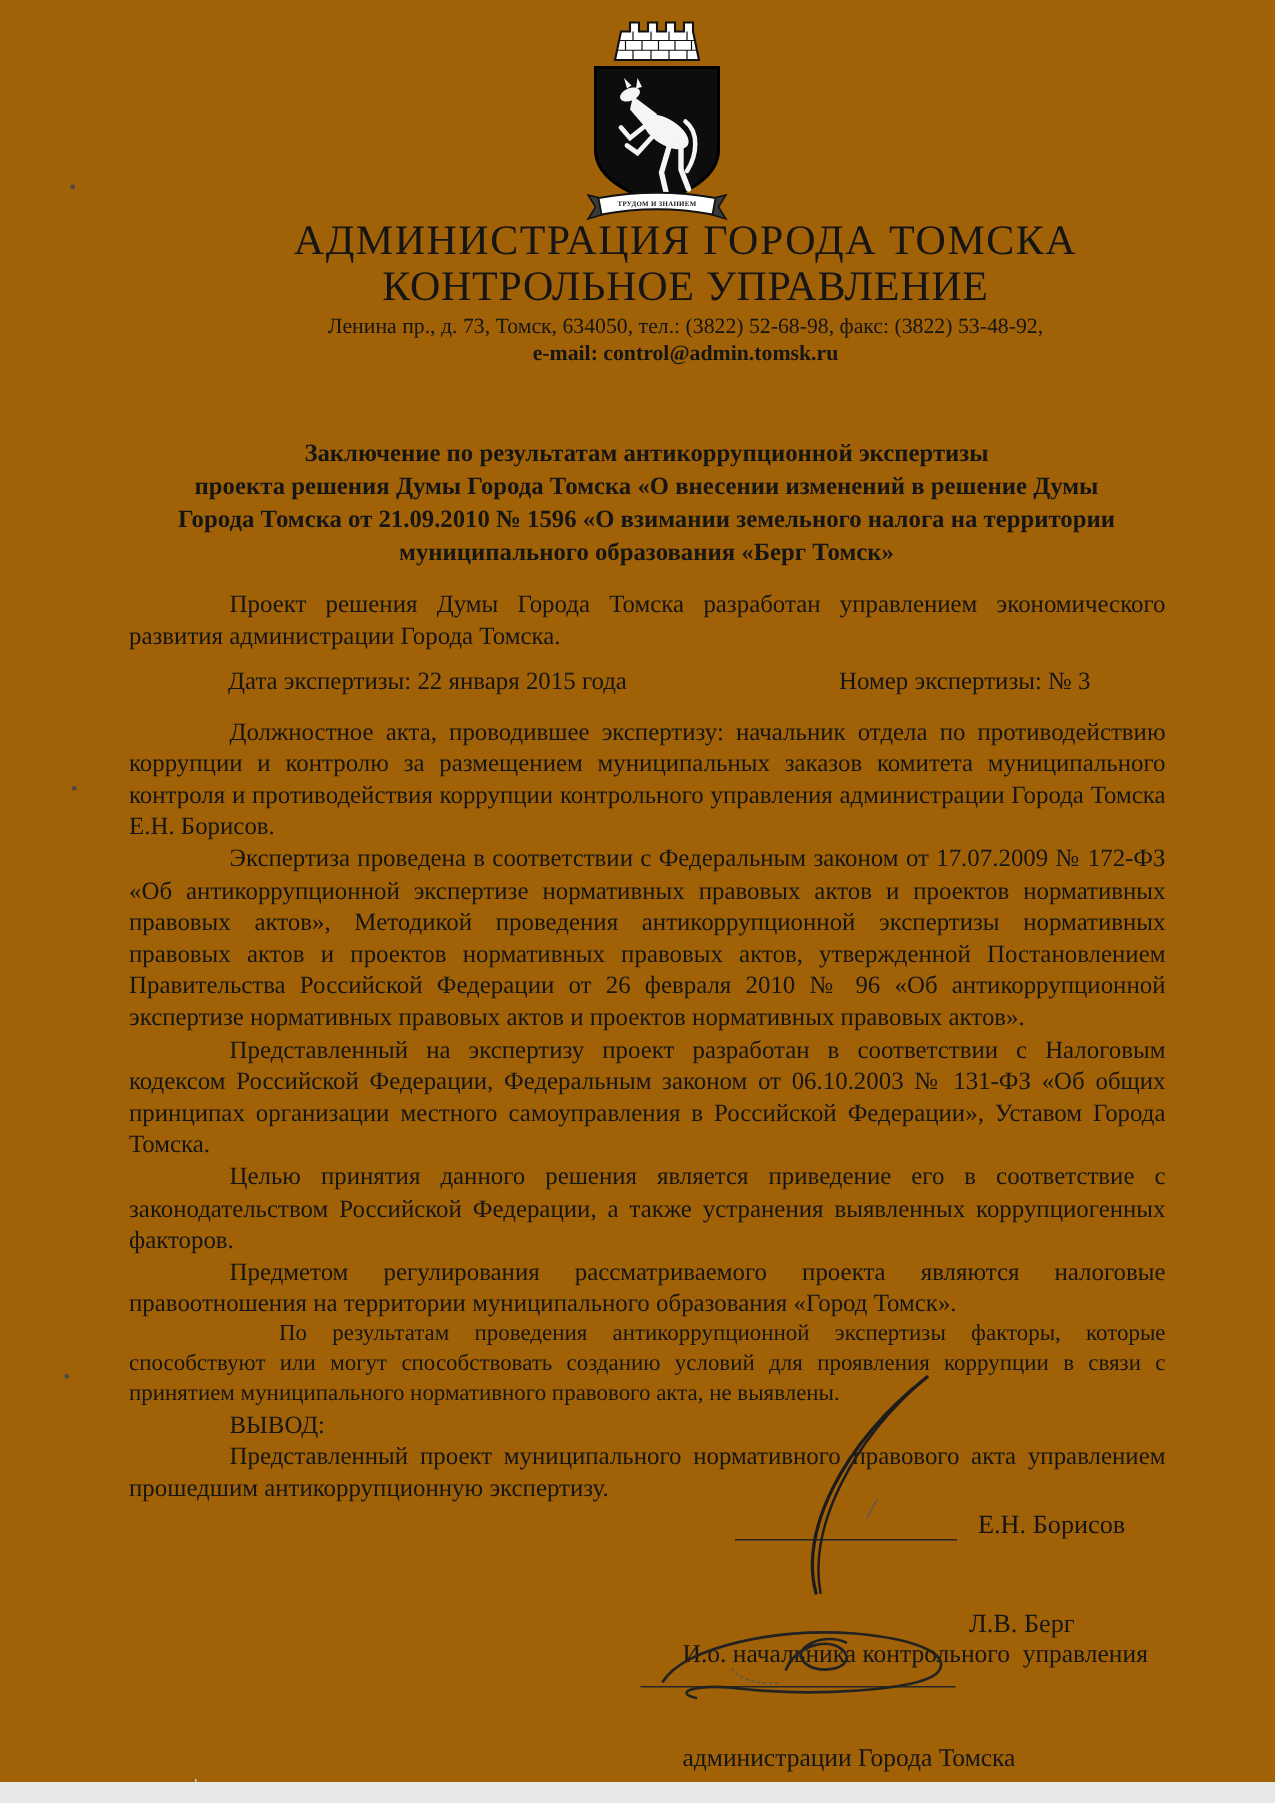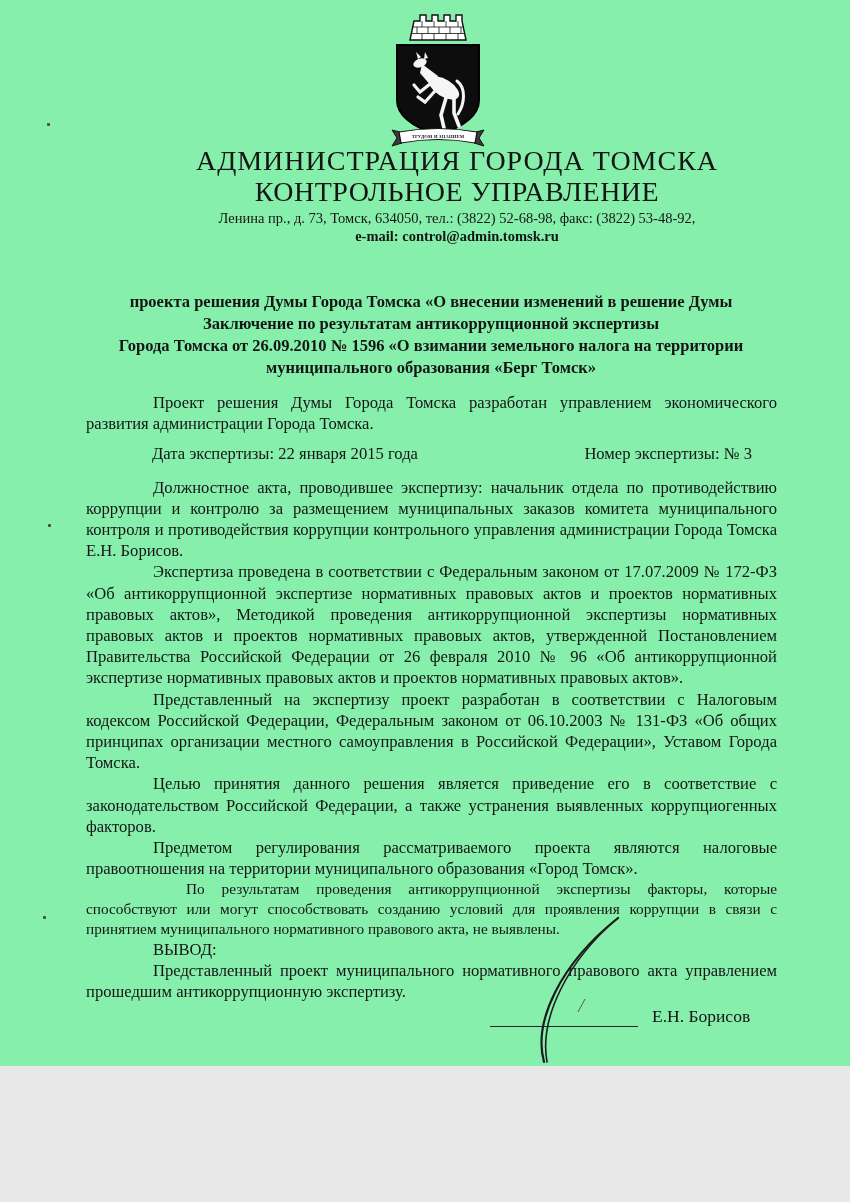--- a/index.html
+++ b/index.html
@@ -1,20 +1,20 @@
 <!DOCTYPE html>
 <html lang="ru"><head>
 <meta charset="utf-8">
 <style>
   html,body{margin:0;padding:0;background:#e8e8e8;}
   .page{
     position:relative;
-    width:850px;height:1066px;
+    width:850px;height:1188px;
     margin:0 auto;
-    background:#86efac;
+    background:#a16207;
     font-family:"Liberation Serif","DejaVu Serif",serif;
     color:#151515;
     overflow:hidden;
   }
   
   .crest{position:absolute;left:388px;top:12px;width:100px;height:140px;}
   
   .header{position:absolute;left:64px;top:146px;width:786px;text-align:center;}
   .org1{font-size:28px;letter-spacing:1px;line-height:30px;white-space:nowrap;}
   .org2{font-size:28px;letter-spacing:.5px;line-height:28px;margin-top:2px;white-space:nowrap;}
@@ -25,21 +25,21 @@
     font-weight:bold;font-size:16.5px;line-height:22px;text-align:center;
   }
   
   .body{
     position:absolute;left:86px;top:392px;width:691px;
     font-size:16.6px;line-height:21.2px;text-align:justify;
   }
   .body p{margin:0;text-indent:67px;}
   .meta-row{display:flex;margin-top:9px;margin-bottom:12px;line-height:21.2px;}
   .meta-date{margin-left:66px;}
-  .meta-num{margin-left:auto;margin-right:25px;}
+  .meta-num{margin-left:auto;margin-right:50px;}
   .p-small{font-size:15.3px;line-height:19.8px;}
   .p-small2{text-indent:100px !important;}
   .vyvod{text-indent:67px;}
   
   .sigline{position:absolute;border-top:1.6px solid #262626;}
   .sig1-line{left:490px;top:1026px;width:148px;}
   .sig2-line{left:427px;top:1124px;width:210px;}
   .sig1-name{position:absolute;left:652px;top:1006px;font-size:17.5px;white-space:nowrap;}
   .sig2-name{position:absolute;left:646px;top:1072px;font-size:17.5px;white-space:nowrap;}
   .sig-title{position:absolute;left:455px;top:1045px;font-size:17px;line-height:23px;white-space:pre-wrap;}
@@ -89,23 +89,23 @@
   </svg>
 
   <div class="header">
     <div class="org1">АДМИНИСТРАЦИЯ ГОРОДА ТОМСКА</div>
     <div class="org2">КОНТРОЛЬНОЕ УПРАВЛЕНИЕ</div>
     <div class="addr">Ленина пр., д. 73, Томск, 634050, тел.: (3822) 52-68-98, факс: (3822) 53-48-92,</div>
     <div class="addr" style="margin-top:0;font-weight:bold;">e-mail: control@admin.tomsk.ru</div>
   </div>
 
   <div class="title">
+    <div>Заключение по результатам антикоррупционной экспертизы</div>
     <div>проекта решения Думы Города Томска «О внесении изменений в решение Думы</div>
-    <div>Заключение по результатам антикоррупционной экспертизы</div>
-    <div>Города Томска от 26.09.2010 № 1596 «О взимании земельного налога на территории</div>
+    <div>Города Томска от 21.09.2010 № 1596 «О взимании земельного налога на территории</div>
     <div>муниципального образования «Берг Томск»</div>
   </div>
 
   <div class="body">
     <p>Проект решения Думы Города Томска разработан управлением экономического развития администрации Города Томска.</p>
 
     <div class="meta-row">
       <span class="meta-date">Дата экспертизы: 22 января 2015 года</span>
       <span class="meta-num">Номер экспертизы: № 3</span>
     </div>

